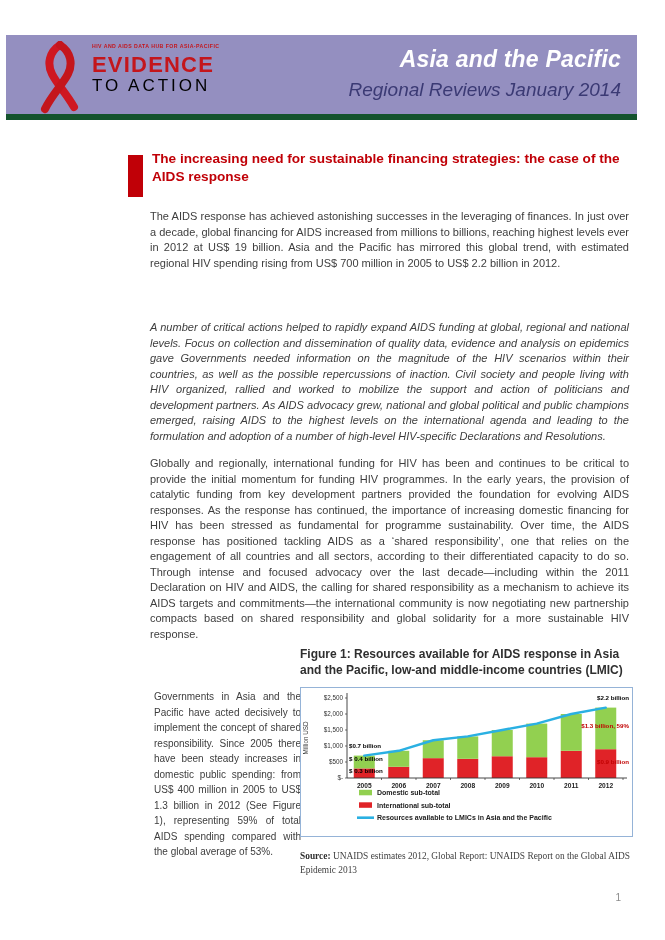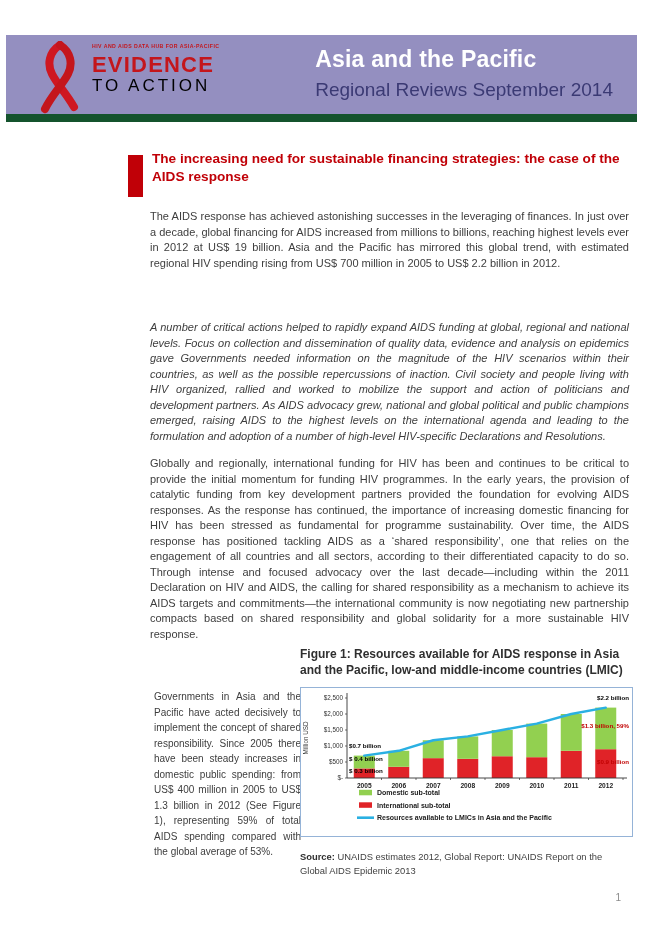--- a/index.html
+++ b/index.html
@@ -2,28 +2,28 @@
 <html><head>
 <meta charset="utf-8">
 <style>
   html,body{margin:0;padding:0;}
   body{
     width:665px;height:940px;background:#ffffff;position:relative;overflow:hidden;
     font-family:"Liberation Sans", sans-serif;color:#3d3d3d;
   }
   .band{
     position:absolute;left:6px;top:35px;width:631px;height:79px;
-    background:#948fc0;border-bottom:8px solid #14532d;
+    background:#948fc0;border-bottom:6px solid #14532d;
   }
   .ribbon{position:absolute;left:30px;top:6px;}
   .logo-text{position:absolute;left:86px;top:9px;line-height:1;}
   .tagline{font-size:5.2px;font-weight:bold;color:#c4161c;letter-spacing:.45px;margin-bottom:3px;border-bottom:1px solid rgba(196,22,28,.0);}
   .evidence{font-size:22px;font-weight:bold;color:#c4161c;letter-spacing:1.2px;line-height:1.05;}
   .toaction{font-size:17px;font-weight:400;color:#000000;letter-spacing:3px;line-height:1.1;margin-top:1px;}
-  .head-right{position:absolute;right:24px;top:11px;text-align:left;line-height:1.2;}
+  .head-right{position:absolute;right:16px;top:11px;text-align:right;line-height:1.2;font-style:italic;}
   .head-title{font-size:23px;font-weight:bold;color:#ffffff;letter-spacing:.2px;}
   .head-subtitle{font-size:19px;color:#3b3a74;margin-top:5px;}
 
   .red-block{position:absolute;left:128px;top:155px;width:15px;height:42px;background:#c00007;}
   .doc-heading{
     position:absolute;left:152px;top:150px;width:478px;margin:0;
     font-size:13.6px;font-weight:bold;color:#c00007;line-height:1.33;
   }
   .para{
     position:absolute;left:150px;width:479px;margin:0;
@@ -33,42 +33,42 @@
   .p2{top:320px;font-style:italic;}
   .p3{top:456px;}
   .sidecol{
     position:absolute;left:150px;top:685px;width:147px;margin:4px;
     font-size:10px;line-height:15.5px;text-align:justify;color:#3d3d3d;
   }
   .figure{position:absolute;left:300px;top:646px;width:336px;}
   .fig-title{margin:0;font-size:12px;font-weight:bold;line-height:1.35;color:#2f2f2f;}
   .chart-box{margin-top:9px;width:331px;border:1px solid #95b3d7;background:#ffffff;}
   svg{display:block;font-family:"Liberation Sans", sans-serif;}
-  .source{margin:13px 0 0 0;font-size:9.4px;line-height:1.4;color:#3f3f3f;width:330px;}
+  .source{margin:13px 0 0 0;font-size:9.4px;line-height:1.4;color:#3f3f3f;width:330px;font-family:Liberation Serif, serif;}
   .source b{color:#2f2f2f;}
   .pagenum{position:absolute;right:44px;top:892px;font-size:10px;color:#8a8a8a;}
 </style>
 </head>
 <body>
 
 <div>
 
   <header class="band">
     <svg class="ribbon" width="48" height="76" viewBox="0 0 48 76" aria-hidden="true">
       <path d="M24,4 C13,11 11,23 16,33 C21,43 30,52 38,66" fill="none" stroke="#cf1721" stroke-width="8" stroke-linecap="round"></path>
       <path d="M24,4 C35,11 37,23 32,33 C27,43 15,55 9,68" fill="none" stroke="#c4161c" stroke-width="8" stroke-linecap="round"></path>
     </svg>
     <div class="logo-text">
       <div class="tagline">HIV AND AIDS DATA HUB FOR ASIA-PACIFIC</div>
       <div class="evidence">EVIDENCE</div>
       <div class="toaction">TO ACTION</div>
     </div>
     <div class="head-right">
       <div class="head-title">Asia and the Pacific</div>
-      <div class="head-subtitle">Regional Reviews September 2014</div>
+      <div class="head-subtitle">Regional Reviews January 2014</div>
     </div>
   </header>
 
   <div class="red-block"></div>
   <h1 class="doc-heading">The increasing need for sustainable financing strategies: the case of the AIDS response</h1>
 
   <p class="para p1">The AIDS response has achieved astonishing successes in the leveraging of finances. In just over a decade, global financing for AIDS increased from millions to billions, reaching highest levels ever in 2012 at US$ 19 billion. Asia and the Pacific has mirrored this global trend, with estimated regional HIV spending rising from US$ 700 million in 2005 to US$ 2.2 billion in 2012.</p>
   <p class="para p2">A number of critical actions helped to rapidly expand AIDS funding at global, regional and national levels. Focus on collection and dissemination of quality data, evidence and analysis on epidemics gave Governments needed information on the magnitude of the HIV scenarios within their countries, as well as the possible repercussions of inaction. Civil society and people living with HIV organized, rallied and worked to mobilize the support and action of politicians and development partners. As AIDS advocacy grew, national and global political and public champions emerged, raising AIDS to the highest levels on the international agenda and leading to the formulation and adoption of a number of high-level HIV-specific Declarations and Resolutions.</p>
   <p class="para p3">Globally and regionally, international funding for HIV has been and continues to be critical to provide the initial momentum for funding HIV programmes. In the early years, the provision of catalytic funding from key development partners provided the foundation for evolving AIDS responses.  As the response has continued, the importance of increasing domestic financing for HIV has been stressed as fundamental for programme sustainability. Over time, the AIDS response has positioned tackling AIDS as a ‘shared responsibility’, one that relies on the engagement of all countries and all sectors, according to their differentiated capacity to do so. Through intense and focused advocacy over the last decade—including within the 2011 Declaration on HIV and AIDS, the calling for shared responsibility as a mechanism to achieve its AIDS targets and commitments—the international community is now negotiating new partnership compacts based on shared responsibility and global solidarity for a more sustainable HIV response.</p>
 

